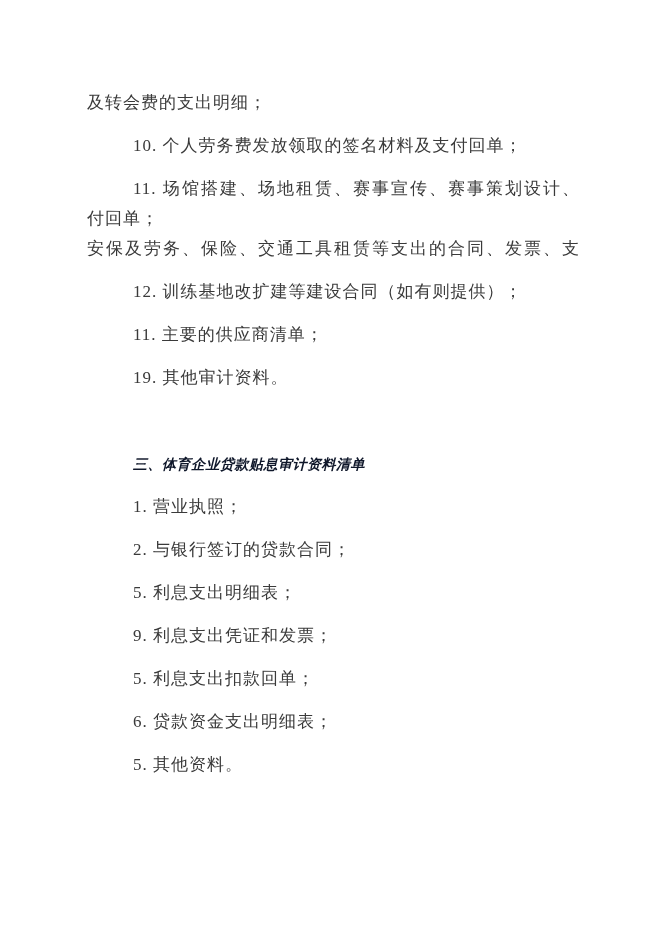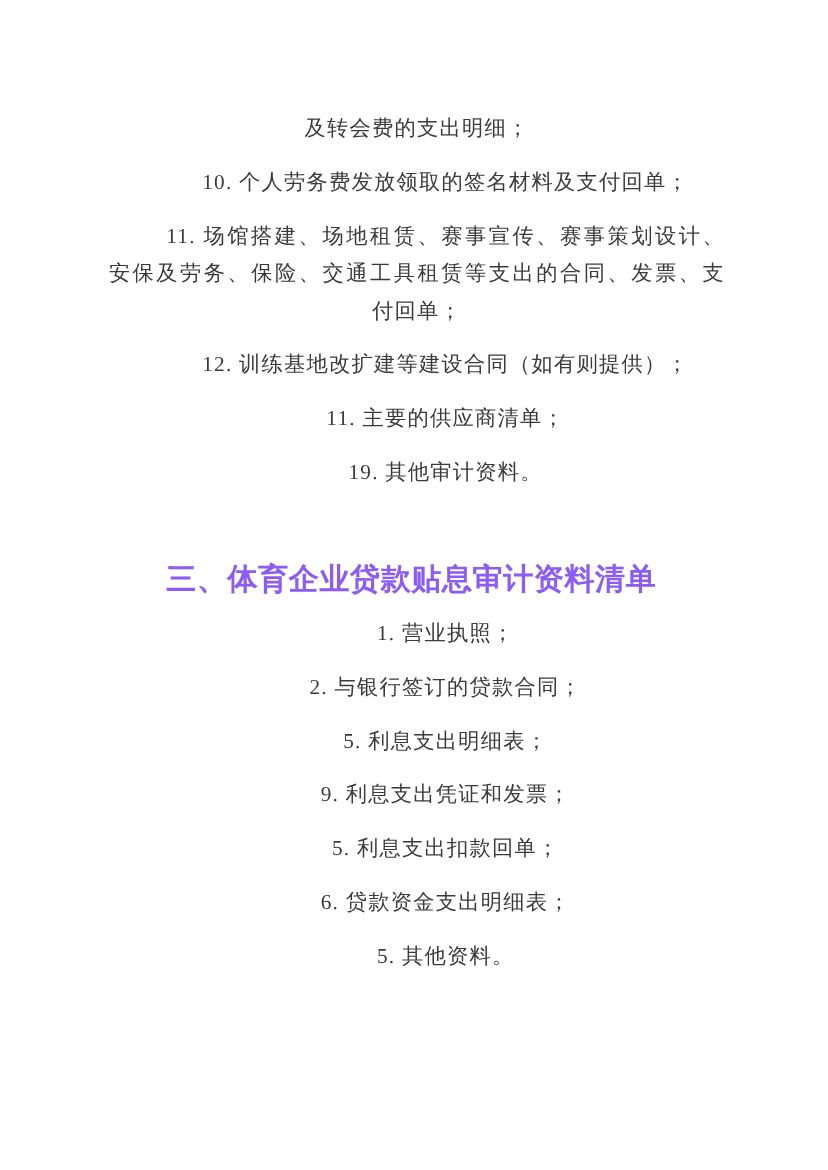--- a/index.html
+++ b/index.html
@@ -24,31 +24,31 @@
     margin: 0 0 13px 0;
   }
   .para.body .line {
     font-family: "Liberation Serif", "DejaVu Serif", serif;
     font-size: 17px;
     line-height: 30px;
     height: 30px;
     letter-spacing: 1px;
     color: #3a3a3a;
     white-space: nowrap;
-    text-align: center;
   }
   .para.heading .line {
     font-family: "Liberation Sans", "DejaVu Sans", sans-serif;
     font-weight: bold;
-    font-size: 24px;
+    font-size: 14px;
     line-height: 30px;
     height: 30px;
     letter-spacing: 0.5px;
-    color: #8b5cf6;
+    color: #0f172a;
     white-space: nowrap;
+    font-style: italic;
   }
   .line.indent {
     text-indent: 46px;
   }
   .line.stretch {
     white-space: normal;
     text-align: justify;
     text-align-last: justify;
     text-justify: inter-character;
   }
@@ -63,22 +63,22 @@
 <div class="page">
   <div class="content" id="doc-content">
       <div class="para body">
         <div class="line">及转会费的支出明细；</div>
       </div>
       <div class="para body">
         <div class="line indent">10. 个人劳务费发放领取的签名材料及支付回单；</div>
       </div>
       <div class="para body">
         <div class="line indent stretch">11. 场馆搭建、场地租赁、赛事宣传、赛事策划设计、</div>
+        <div class="line">付回单；</div>
         <div class="line stretch">安保及劳务、保险、交通工具租赁等支出的合同、发票、支</div>
-        <div class="line">付回单；</div>
       </div>
       <div class="para body">
         <div class="line indent">12. 训练基地改扩建等建设合同（如有则提供）；</div>
       </div>
       <div class="para body">
         <div class="line indent">11. 主要的供应商清单；</div>
       </div>
       <div class="para body">
         <div class="line indent">19. 其他审计资料。</div>
       </div>

